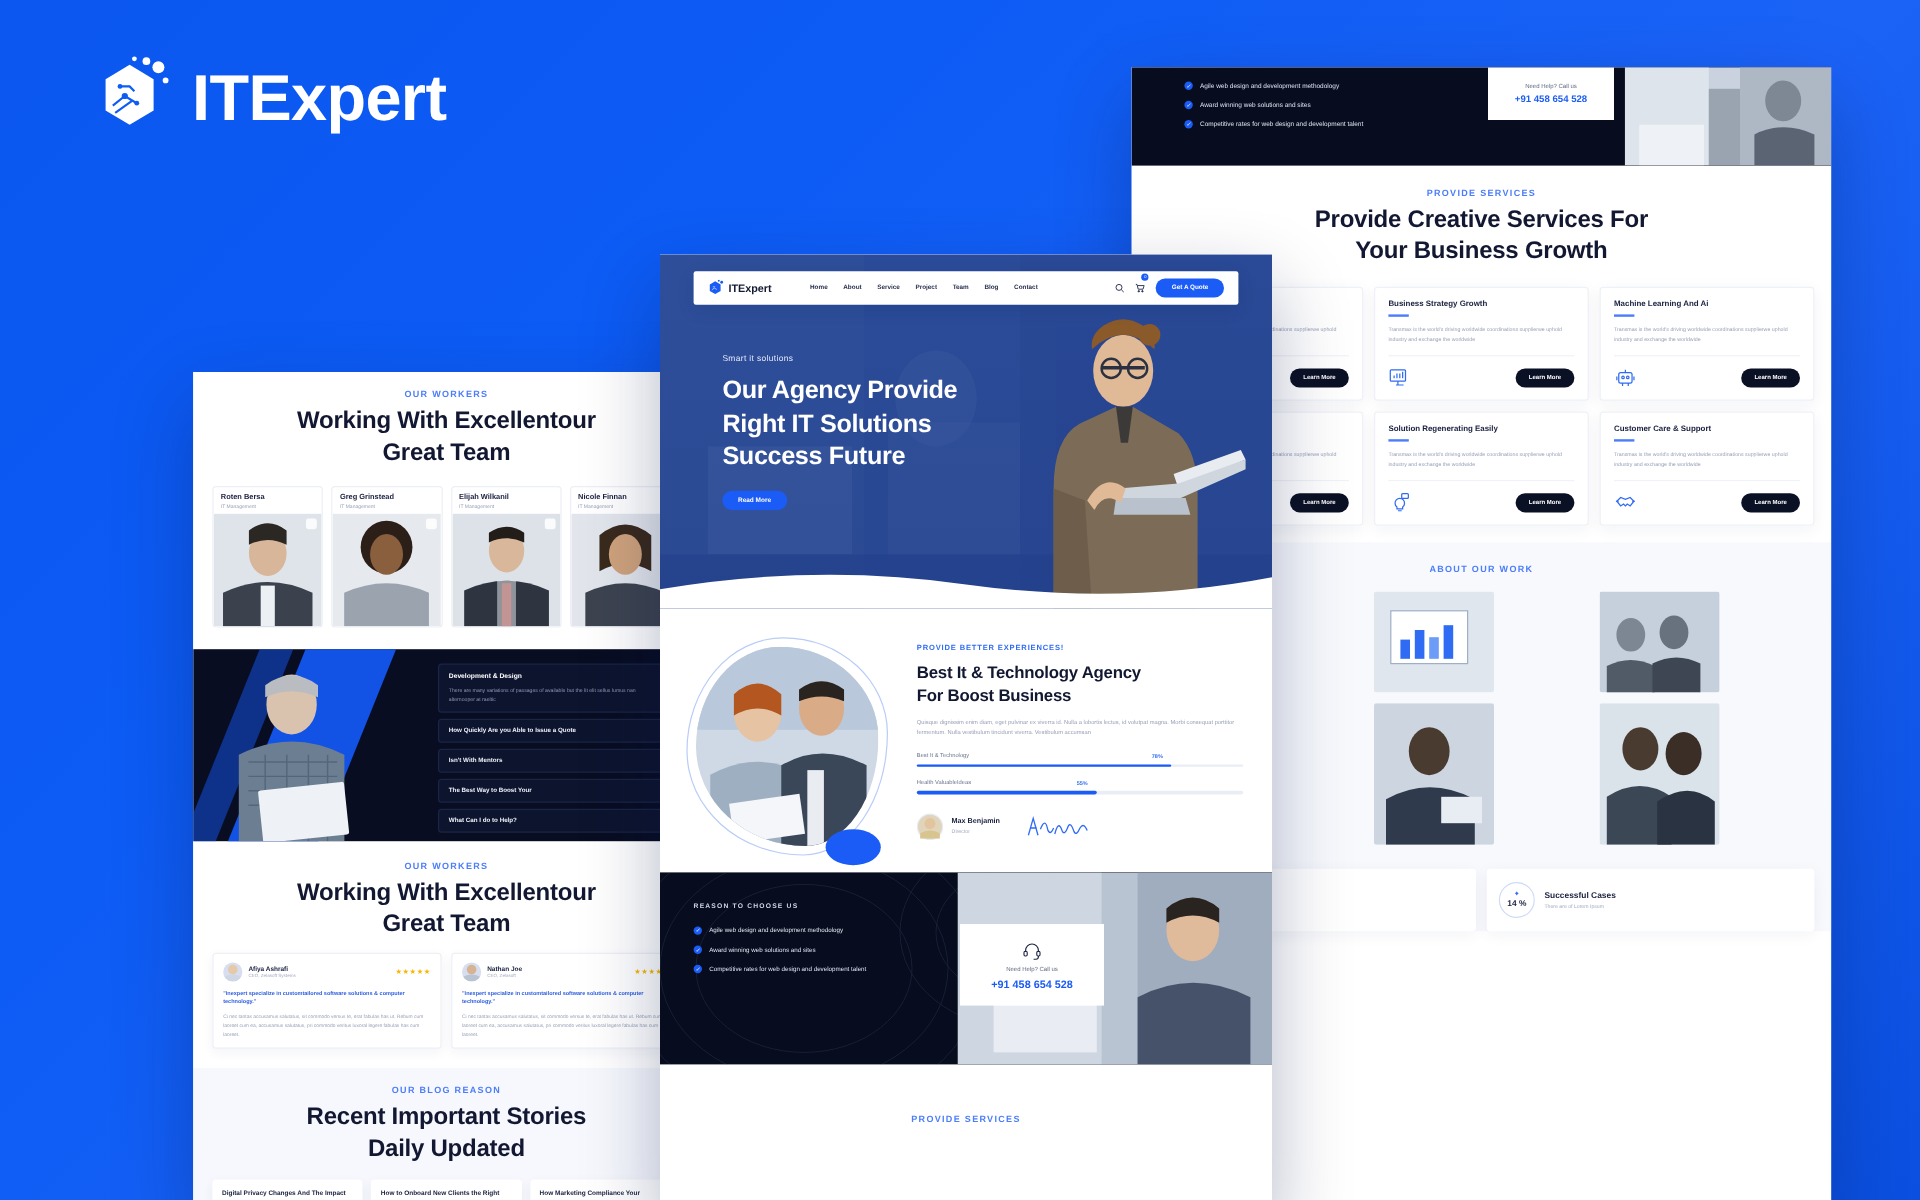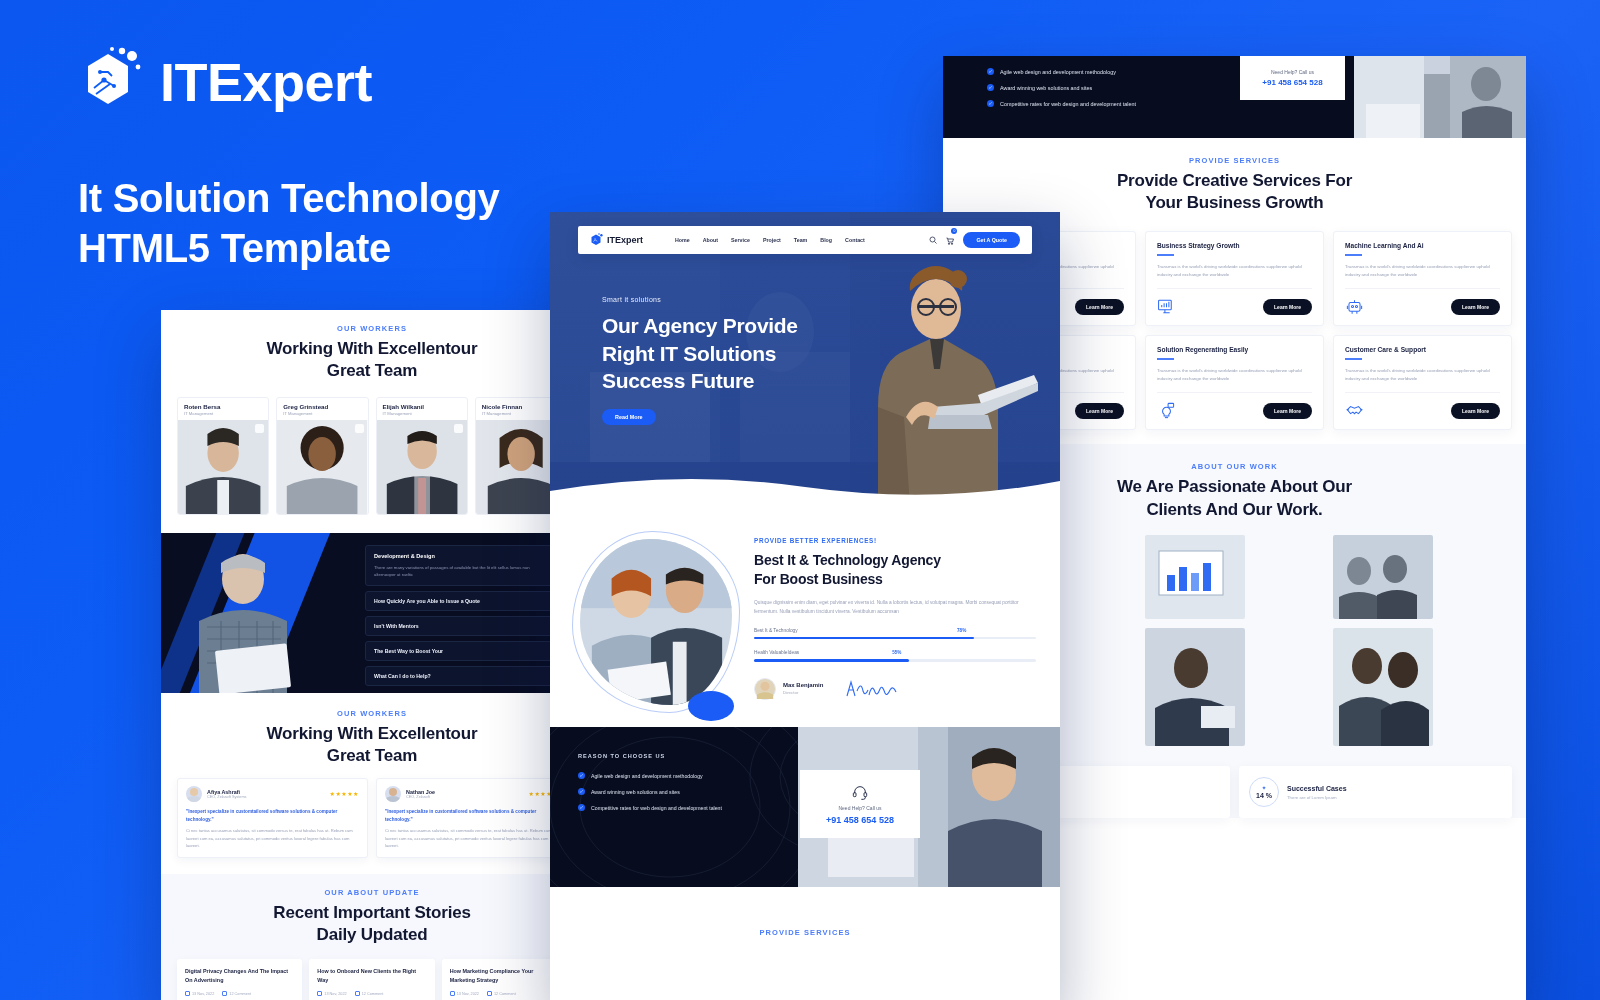--- a/index.html
+++ b/index.html
@@ -22,21 +22,21 @@
   .promo-head .l2 { display:block; }
 
   
   .mock { position: absolute; background: #fff; overflow: hidden;
           box-shadow: 0 26px 60px rgba(2,20,70,.30); }
 
   
   #mock-left { left: 161px; top: 310px; width: 422px; height: 700px; }
   .sec { background:#fff; }
   .eyebrow { color:#4c7dfa; font-size:7.5px; font-weight:700; letter-spacing:1.1px; text-align:center; }
-  .sec-title { color:#121732; font-size:17px; font-weight:700; text-align:center; line-height:1.32; margin-top:5px; letter-spacing:-0.2px;}
+  .sec-title { color:#121732; font-size:20px; font-weight:700; text-align:center; line-height:1.32; margin-top:5px; letter-spacing:-0.2px;}
 
   .team-grid { display:flex; gap:7px; padding: 14px 16px 18px; }
   .team-card { flex:1; background:#fff; border:1px solid #eceff6; border-radius:3px; overflow:hidden;}
   .team-card .tname { font-size:6.2px; font-weight:700; color:#1a2040; padding:5px 6px 0; }
   .team-card .trole { font-size:4.2px; color:#9aa2b8; padding:1px 6px 4px; }
   .team-photo { height:94px; position:relative; }
   .team-photo .sq { position:absolute; right:4px; top:4px; width:9px; height:9px; background:rgba(255,255,255,.85); border-radius:2px; }
 
   .faqsec { background:#080d22; height:160px; position:relative; overflow:hidden; }
   .faq-diag { position:absolute; left:60px; top:-40px; width:70px; height:260px; background:#1356f0; transform:rotate(22deg); opacity:.95; }
@@ -123,21 +123,21 @@
   .cicon { width:8px;height:8px; }
   .cart-badge { position:absolute; top:-3px; right:-3px; width:6px;height:6px; border-radius:50%; background:#1a5cf5; color:#fff; font-size:3.4px; text-align:center; line-height:6px;}
   .quote-btn { background:#1a5cf5; color:#fff; font-size:5.3px; font-weight:700; border-radius:20px; padding:5px 13px; }
   .ct-hero-txt { position:absolute; left:52px; top:84px; z-index:4; }
   .ct-eye { font-size:7px; color:#e6ecfb; letter-spacing:.3px;}
   .ct-h1 { font-size:21px; font-weight:700; color:#fff; line-height:1.32; margin-top:9px; letter-spacing:-0.3px;}
   .ct-cta { margin-top:14px; display:inline-block; background:#1a5cf5; color:#fff; font-size:5.4px; font-weight:700; border-radius:20px; padding:5px 13px;}
   .ct-hero-person { position:absolute; right:18px; bottom:0; width:210px; height:250px; z-index:3;}
   .ct-wave { position:absolute; left:0; right:0; bottom:-2px; height:34px; z-index:5;}
 
-  .ct-about { background:#fff; padding:18px 0 14px; display:flex; gap:4px; padding-left:22px; padding-right:24px;}
+  .ct-about { background:#fff; padding:18px 0 14px; display:flex; gap:14px; padding-left:22px; padding-right:24px;}
   .ab-img-wrap { width:178px; flex:0 0 auto; position:relative; padding-top:6px;}
   .ab-blob { width:168px; height:182px; border:1px solid #b9ccf7; border-radius:48% 52% 42% 58% / 52% 44% 56% 48%; padding:7px; }
   .ab-photo { width:100%; height:100%; border-radius:46% 54% 40% 60% / 50% 46% 54% 50%; }
   .ab-dot { position:absolute; right:16px; bottom:-8px; width:46px; height:30px; background:#1a5cf5; border-radius:50%;}
   .ab-body { flex:1; padding-top:12px;}
   .ab-eye { font-size:6.3px; font-weight:700; color:#2f6bf3; letter-spacing:.7px;}
   .ab-h2 { font-size:14px; font-weight:700; color:#121732; line-height:1.34; margin-top:7px; letter-spacing:-0.2px;}
   .ab-p { font-size:4.8px; color:#969eb5; line-height:2; margin-top:9px;}
   .skill { margin-top:11px; }
   .skill-label { font-size:4.8px; color:#6b748f; }
@@ -180,24 +180,20 @@
         <path d="M16 42 L26 34 L36 40"></path>
         <path d="M18 48 L32 38"></path>
         <path d="M22 26 L30 26 L34 30"></path>
       </g>
       <circle cx="26" cy="34" r="2.6" fill="#0d5cf5"></circle>
       <circle cx="22" cy="26" r="2" fill="#0d5cf5"></circle>
       <circle cx="36" cy="40" r="2" fill="#0d5cf5"></circle>
     </svg>
     <div class="logo-word">ITExpert</div>
   </div>
-  <div class="promo-head">
-    <span class="l1">It Solution Technology</span>
-    <span class="l2">HTML5 Template</span>
-  </div>
 </div>
 
 <div class="mock" id="mock-right">
 
   <div class="rt-dark">
     <div class="rt-bullets">
       <div>
           <i class="bdot"></i>
           <span>Agile web design and development methodology</span>
         </div>
@@ -307,24 +303,20 @@
               <path d="M2 11h3M19 11h3"></path>
             </svg>
           <div class="learn">Learn More</div>
         </div>
       </div>
     </div>
   </div>
 
   <div class="rt-work">
     <div class="eyebrow">ABOUT OUR WORK</div>
-    <div class="sec-title">
-      <span>We Are Passionate About Our</span><br>
-      <span>Clients And Our Work.</span>
-    </div>
     <div class="work-grid">
       <svg class="wimg" viewBox="0 0 100 84" preserveAspectRatio="none">
           <rect width="100" height="84" fill="#b7c6ad"></rect>
           <rect y="40" width="100" height="44" fill="#8f9d86"></rect>
           <ellipse cx="30" cy="46" rx="12" ry="14" fill="#6d7a67"></ellipse>
           <ellipse cx="66" cy="48" rx="12" ry="14" fill="#5c6857"></ellipse>
         </svg>
       <svg class="wimg" viewBox="0 0 100 84" preserveAspectRatio="none">
           <rect width="100" height="84" fill="#dfe6ee"></rect>
           <rect x="14" y="16" width="64" height="44" fill="#fff" stroke="#9fb0c4"></rect>
@@ -524,21 +516,21 @@
           </div>
           <div class="stars">★★★★★</div>
         </div>
         <div class="testi-q">"Inexpert specialize in customtailored software solutions &amp; computer technology."</div>
         <div class="testi-b">Ci nec tantas accusamus salutatus, sit commodo versus te, erat fabulas has ut. Rebum cum laoreet cum ea, accusamus salutatus, pri commodo veritus luxoral legere fabulas has cum laoreet.</div>
       </div>
     </div>
   </div>
 
   <div class="blogsec">
-    <div class="eyebrow">OUR ABOUT UPDATE</div>
+    <div class="eyebrow">OUR BLOG REASON</div>
     <div class="sec-title">
       <span>Recent Important Stories</span><br>
       <span>Daily Updated</span>
     </div>
     <div class="blog-grid">
       <div class="blog-card">
         <div class="blog-title">Digital Privacy Changes And The Impact On Advertising</div>
         <div class="blog-meta">
           <span>
               <i class="mi"></i>

